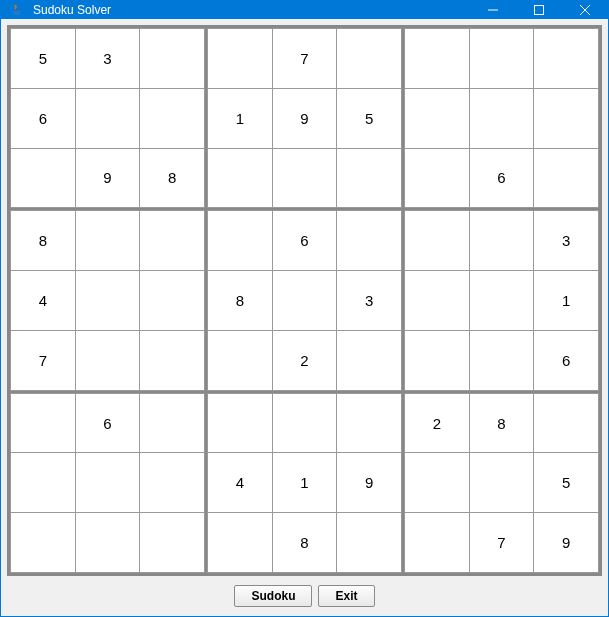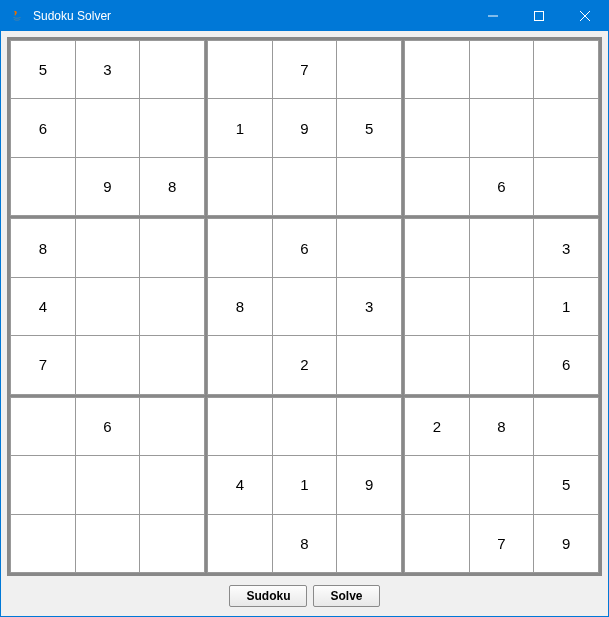--- a/index.html
+++ b/index.html
@@ -12,21 +12,21 @@
     }
     .window {
       width: 609px;
       height: 617px;
       border: 1px solid #0078d7;
       display: flex;
       flex-direction: column;
       background: #f0f0f0;
     }
     .titlebar {
-      height: 30px;
+      height: 18px;
       background: #0078d7;
       display: flex;
       align-items: center;
       color: #fff;
       font-size: 12px;
       flex-shrink: 0;
     }
     .titlebar-icon {
       width: 16px;
       height: 16px;
@@ -239,16 +239,16 @@
           <input type="text" class="cell" value="" style="">
           <input type="text" class="cell" value="" style="">
           <input type="text" class="cell" value="5" style="">
           <input type="text" class="cell" value="" style="">
           <input type="text" class="cell" value="7" style="">
           <input type="text" class="cell" value="9" style="">
         </div>
       </div>
     <div class="button-row">
       <button class="btn">Sudoku</button>
-      <button class="btn">Solve</button>
+      <button class="btn">Exit</button>
     </div>
   </div>
 </div>
 
 </body></html>

